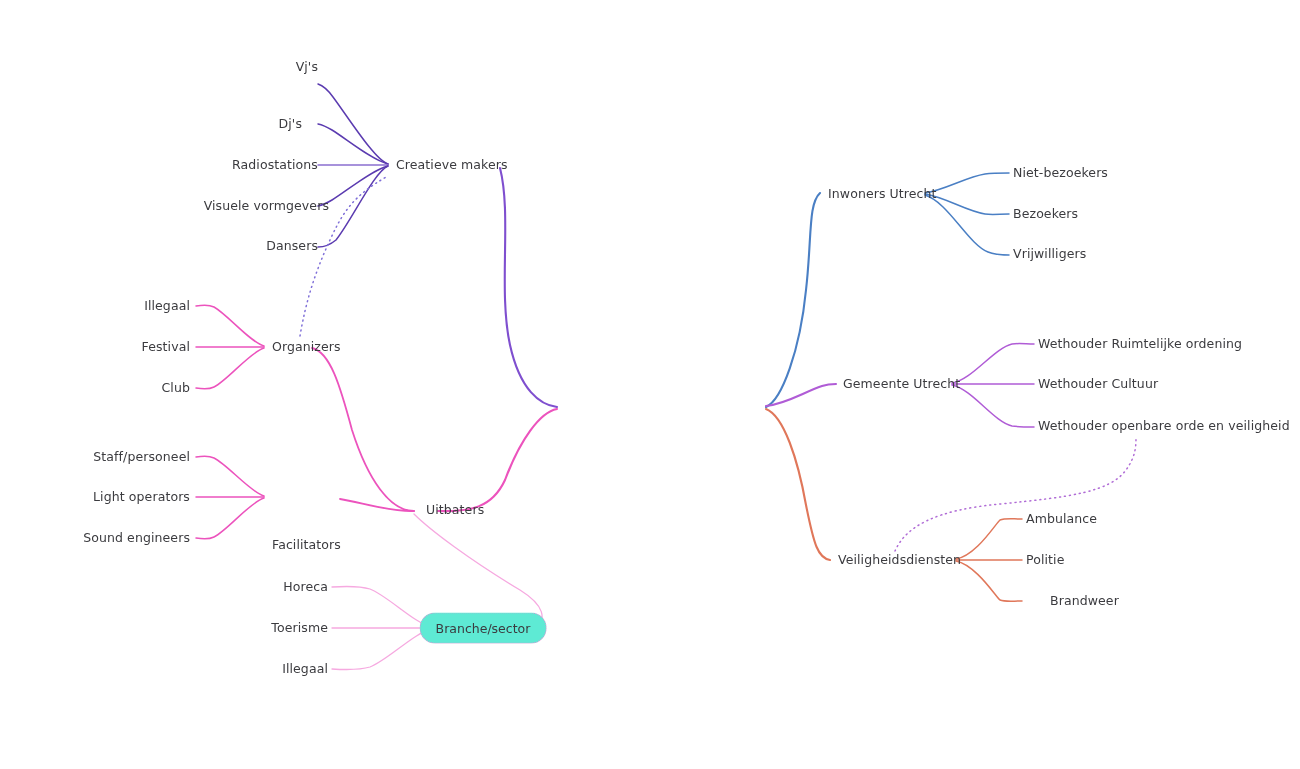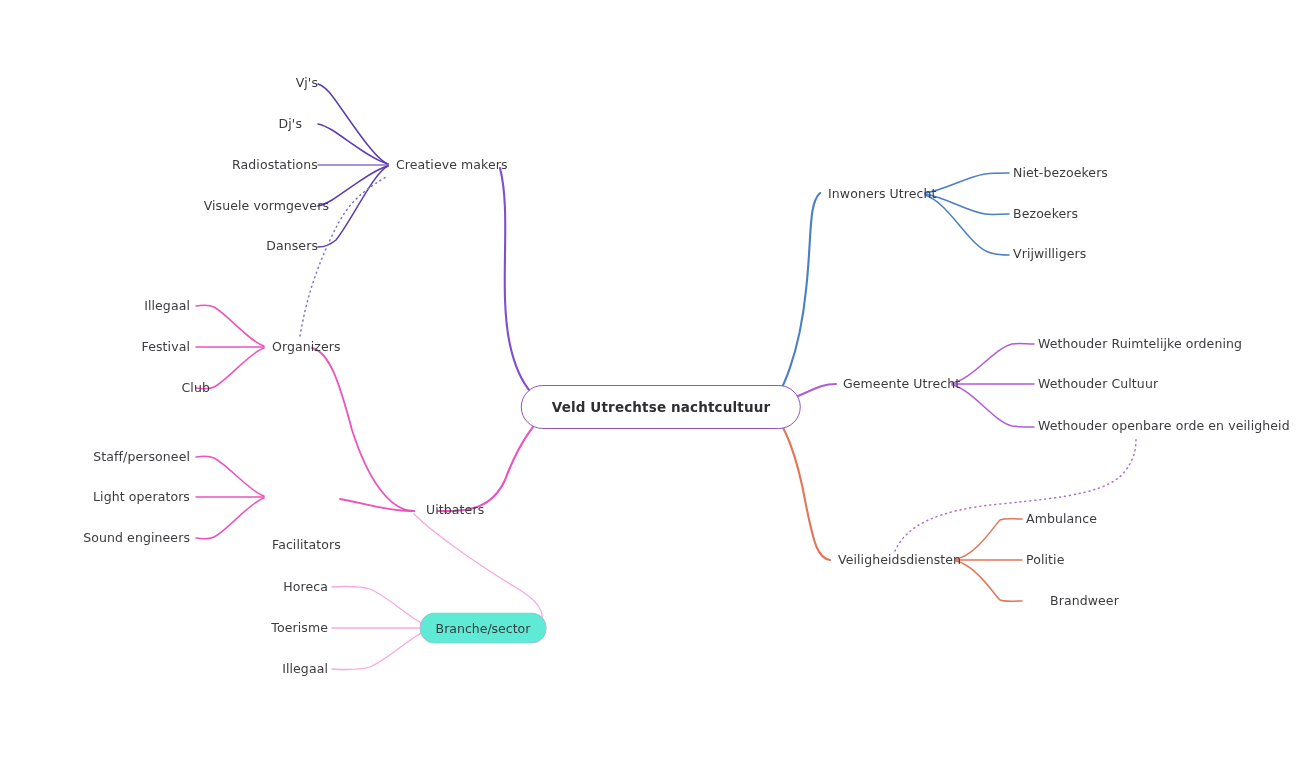--- a/index.html
+++ b/index.html
@@ -121,33 +121,32 @@
       <path d="M 956 560 L 1022 560" stroke="#e0775a" stroke-width="1.5"></path>
       <path d="M 956 561 C 976 565 996 597 1000 600 C 1005 602 1012 601 1022 601" stroke="#e0775a" stroke-width="1.5"></path>
     </g>
 
     <g fill="none" stroke-linecap="round">
       <path d="M 300 336 C 306 300 316 270 330 240 C 342 214 352 196 388 176" stroke="#7f6fd8" stroke-width="1.5" stroke-dasharray="1 4"></path>
       <path d="M 895 551 C 906 526 936 510 1000 504 C 1070 497 1110 492 1126 470 C 1136 456 1136 446 1136 436" stroke="#b06cd6" stroke-width="1.5" stroke-dasharray="1 4"></path>
     </g>
   </svg>
 
-  <div class="central-node" style="left:661px; top:407px;">Veld Utrechtse nachtcultuur</div>
 
   <div class="node-label anchor-start" style="left:396px; top:165px;">Creatieve makers</div>
-  <div class="node-label anchor-end" style="left:318px; top:83px;">Vj's</div>
+  <div class="node-label anchor-end" style="left:318px; top:67px;">Vj's</div>
   <div class="node-label anchor-end" style="left:302px; top:124px;">Dj's</div>
   <div class="node-label anchor-end" style="left:318px; top:165px;">Radiostations</div>
   <div class="node-label anchor-end" style="left:329px; top:206px;">Visuele vormgevers</div>
   <div class="node-label anchor-end" style="left:318px; top:246px;">Dansers</div>
 
   <div class="node-label anchor-start" style="left:272px; top:347px;">Organizers</div>
   <div class="node-label anchor-end" style="left:190px; top:306px;">Illegaal</div>
   <div class="node-label anchor-end" style="left:190px; top:347px;">Festival</div>
-  <div class="node-label anchor-end" style="left:190px; top:388px;margin-left:20px;">Club</div>
+  <div class="node-label anchor-end" style="left:190px; top:388px;">Club</div>
 
   <div class="node-label anchor-start" style="left:272px; top:497px;margin-top:48px;">Facilitators</div>
   <div class="node-label anchor-end" style="left:190px; top:457px;">Staff/personeel</div>
   <div class="node-label anchor-end" style="left:190px; top:497px;">Light operators</div>
   <div class="node-label anchor-end" style="left:190px; top:538px;">Sound engineers</div>
 
   <div class="node-label anchor-start" style="left:426px; top:510px;">Uitbaters</div>
 
   <div class="boxed-node" style="left:483px; top:628px;">Branche/sector</div>
   <div class="node-label anchor-end" style="left:328px; top:587px;">Horeca</div>

